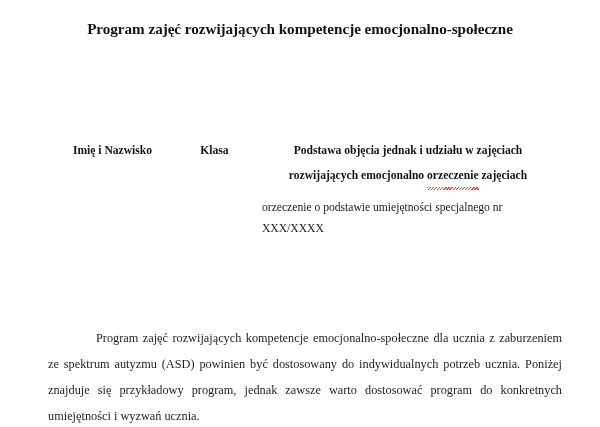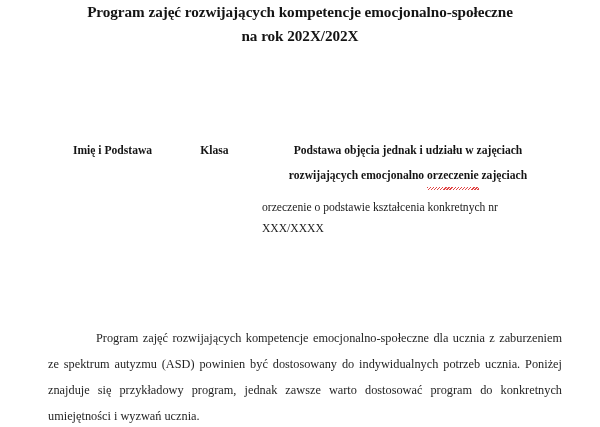--- a/index.html
+++ b/index.html
@@ -24,21 +24,21 @@
     box-sizing: border-box;
   }
 
   
   .doc-title {
     text-align: center;
     font-weight: bold;
     font-size: 15.2px;
     line-height: 24px;
     margin: 0;
-    padding-top: 0;
+    padding-top: 17px;
     letter-spacing: -0.05px;
     color: #141414;
   }
   .doc-title .line2 {
     display: block;
   }
 
   
   .table-wrap {
     position: absolute;
@@ -129,45 +129,44 @@
     hyphens: none;
   }
 </style>
 </head>
 <body>
 
 <div class="page">
 
   <h1 class="doc-title">
     <span class="line1">Program zajęć rozwijających kompetencje emocjonalno-społeczne</span>
-    <span class="line2">na rok 202X/202X</span>
   </h1>
 
   <div class="table-wrap">
     <table class="program-table">
       <colgroup>
         <col class="c1">
         <col class="c2">
         <col class="c3">
       </colgroup>
       <tbody>
         <tr class="head-row">
-          <td class="cell-name">Imię i Podstawa</td>
+          <td class="cell-name">Imię i Nazwisko</td>
           <td class="cell-class">Klasa</td>
           <td class="cell-basis">
             <span>Podstawa objęcia jednak i udziału w zajęciach</span>
             <br>
             <span>rozwijających emocjonalno </span><span class="squiggle">orzeczenie</span><span> zajęciach</span>
           </td>
         </tr>
         <tr class="body-row">
           <td class="cell-name"></td>
           <td class="cell-class"></td>
           <td class="cell-basis">
-            <span>orzeczenie o podstawie kształcenia konkretnych nr</span>
+            <span>orzeczenie o podstawie umiejętności specjalnego nr</span>
             <br>
             <span>XXX/XXXX</span>
           </td>
         </tr>
       </tbody>
     </table>
   </div>
 
   <p class="body-paragraph">Program zajęć rozwijających kompetencje emocjonalno-społeczne dla ucznia z zaburzeniem ze spektrum autyzmu (ASD) powinien być dostosowany do indywidualnych potrzeb ucznia. Poniżej znajduje się przykładowy program, jednak zawsze warto dostosować program do konkretnych umiejętności i wyzwań ucznia.</p>
 

